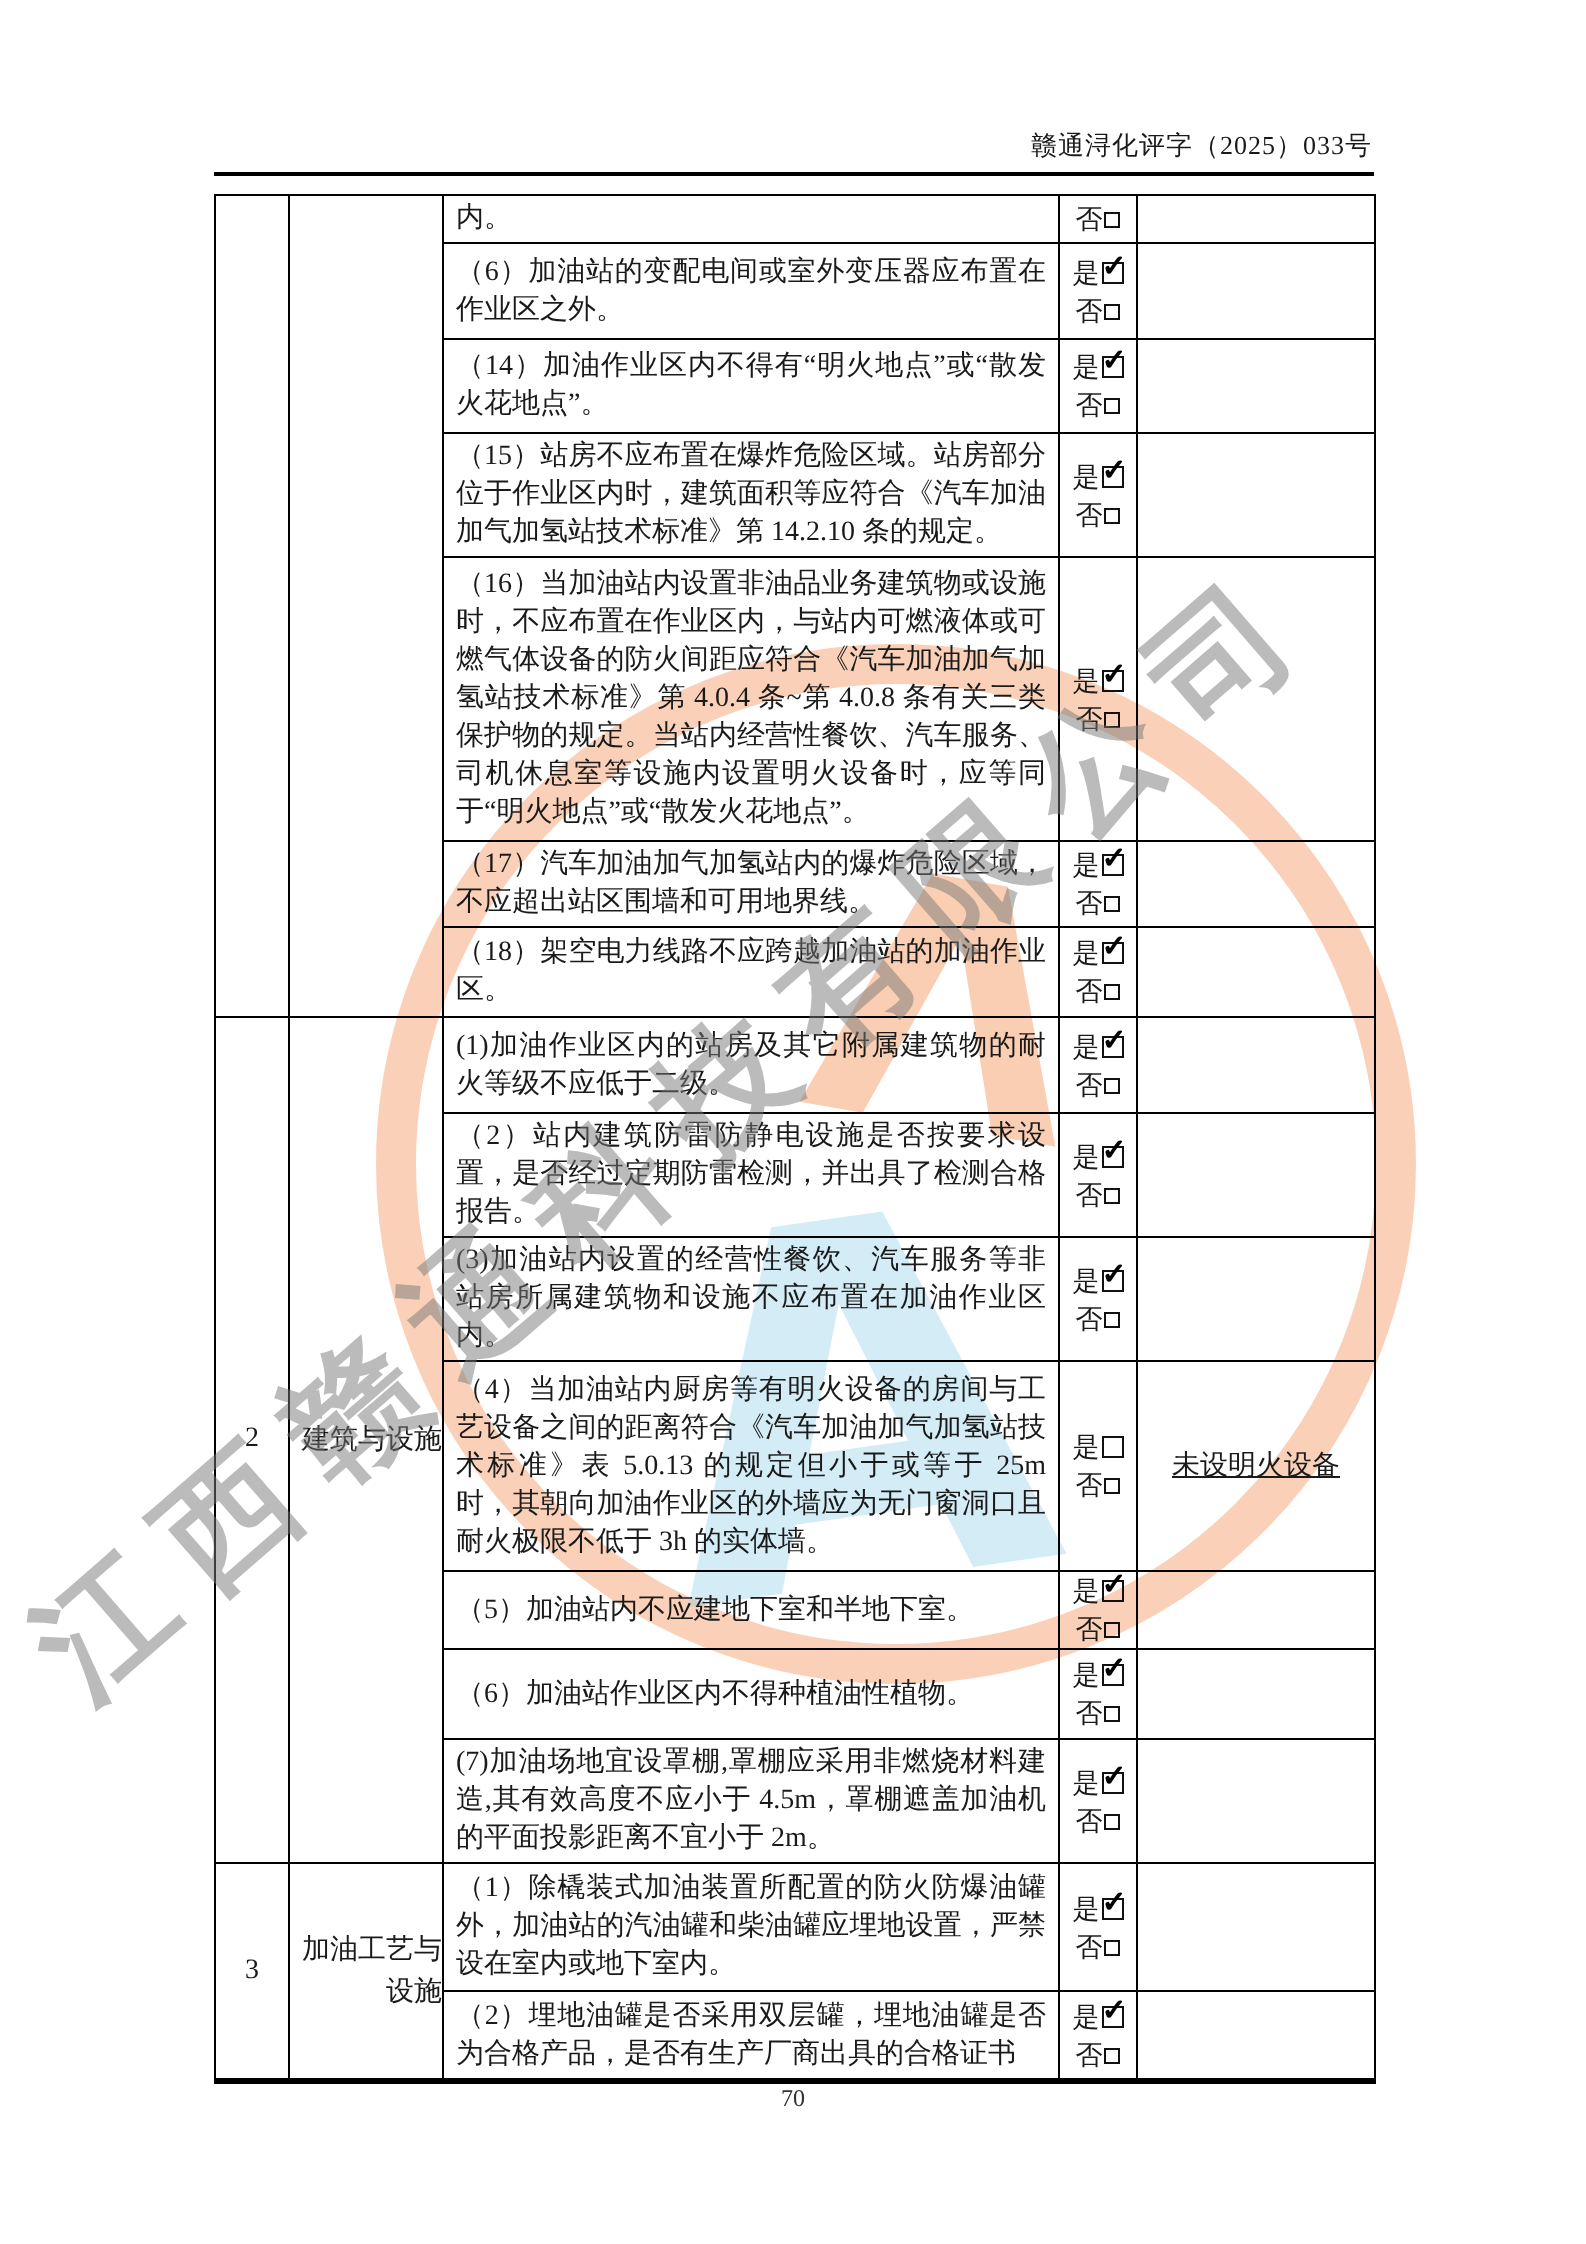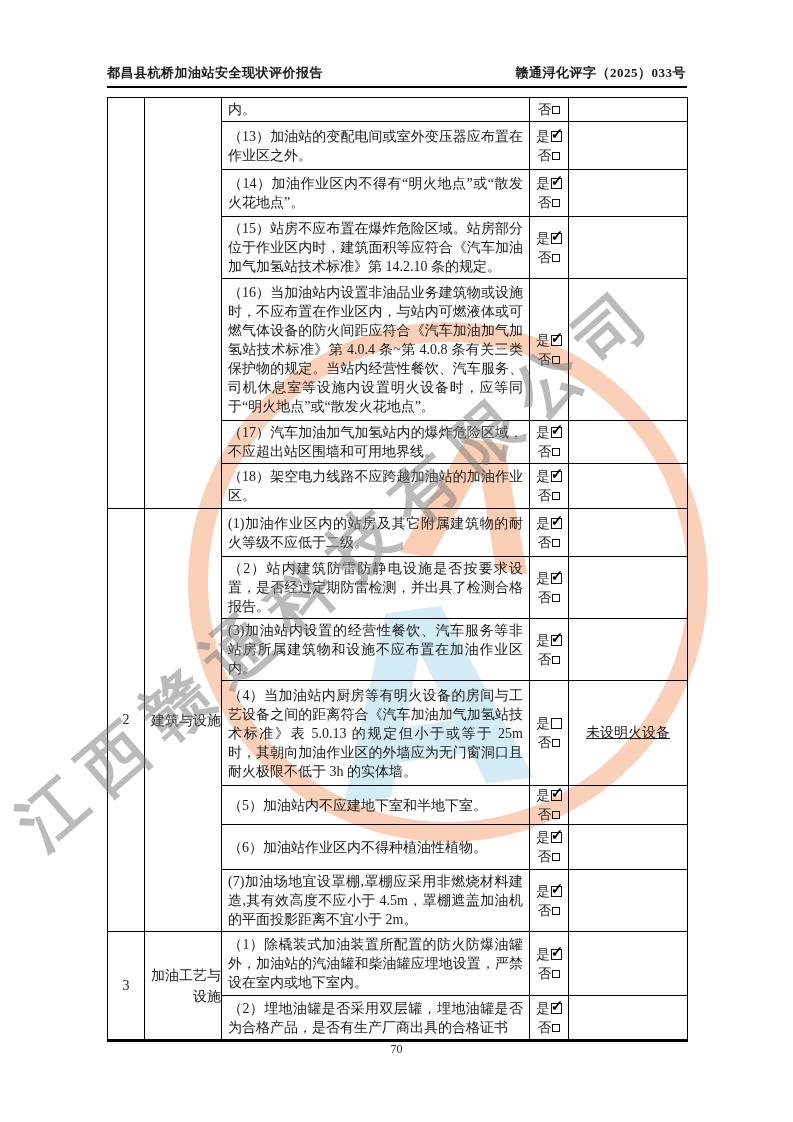--- a/index.html
+++ b/index.html
@@ -6,21 +6,21 @@
   .page{
     position:relative;
     width:793px;height:1122px;
     background:#ffffff;
     overflow:hidden;
     font-family:"Liberation Serif","DejaVu Serif",serif;
     color:#1a1a1a;
   }
   
   .hdr-left{position:absolute;left:107px;top:64px;font-size:13px;font-weight:bold;letter-spacing:.5px;}
-  .hdr-right{position:absolute;right:107px;top:64px;font-size:13px;font-weight:bold;letter-spacing:.5px;}
+  .hdr-right{position:absolute;right:107px;top:64px;font-size:13px;font-weight:normal;letter-spacing:.5px;}
   .hdr-rule{position:absolute;left:107px;top:86px;width:580px;border-top:2px solid #000;}
   
   table.checklist{
     position:absolute;left:107px;top:97px;
     width:580px;table-layout:fixed;border-collapse:collapse;
     background:transparent;z-index:2;
   }
   table.checklist{border:1.5px solid #000;border-bottom:3px solid #000;}
   table.checklist td{border:1px solid #000;vertical-align:middle;background:transparent;padding:0;}
   td.c-num{text-align:center;font-size:14px;}
@@ -61,21 +61,20 @@
     color:rgba(120,120,120,.5);white-space:nowrap;
     z-index:3;
     font-family:"DejaVu Sans",sans-serif;
   }
 </style>
 </head>
 <body>
 
 <div class="page">
 
-  <div class="hdr-left">都昌县杭桥加油站安全现状评价报告</div>
   <div class="hdr-right">赣通浔化评字（2025）033号</div>
   <div class="hdr-rule"></div>
 
   <div class="wm wm-ring"></div>
   <div class="wm wm-emblem">Λ</div>
   <div class="wm wm-blue">A</div>
   <div class="wm wm-text">江西赣通科技有限公司</div>
 
   <table class="checklist">
     <colgroup>
@@ -97,21 +96,21 @@
         <div class="cbline">
           <span>否</span><span class="cb small"></span>
         </div>
       </td>
       <td class="c-remark">
         <span></span>
       </td>
     </tr>
         <tr style="height: 48px;">
       <td class="c-text">
-        <div class="itext">（13）加油站的变配电间或室外变压器应布置在作业区之外。</div>
+        <div class="itext">（6）加油站的变配电间或室外变压器应布置在作业区之外。</div>
       </td>
       <td class="c-yn">
         <div class="cbline">
           <span>是</span><span class="cb checked"></span>
         </div>
         <div class="cbline">
           <span>否</span><span class="cb small"></span>
         </div>
       </td>
       <td class="c-remark">

